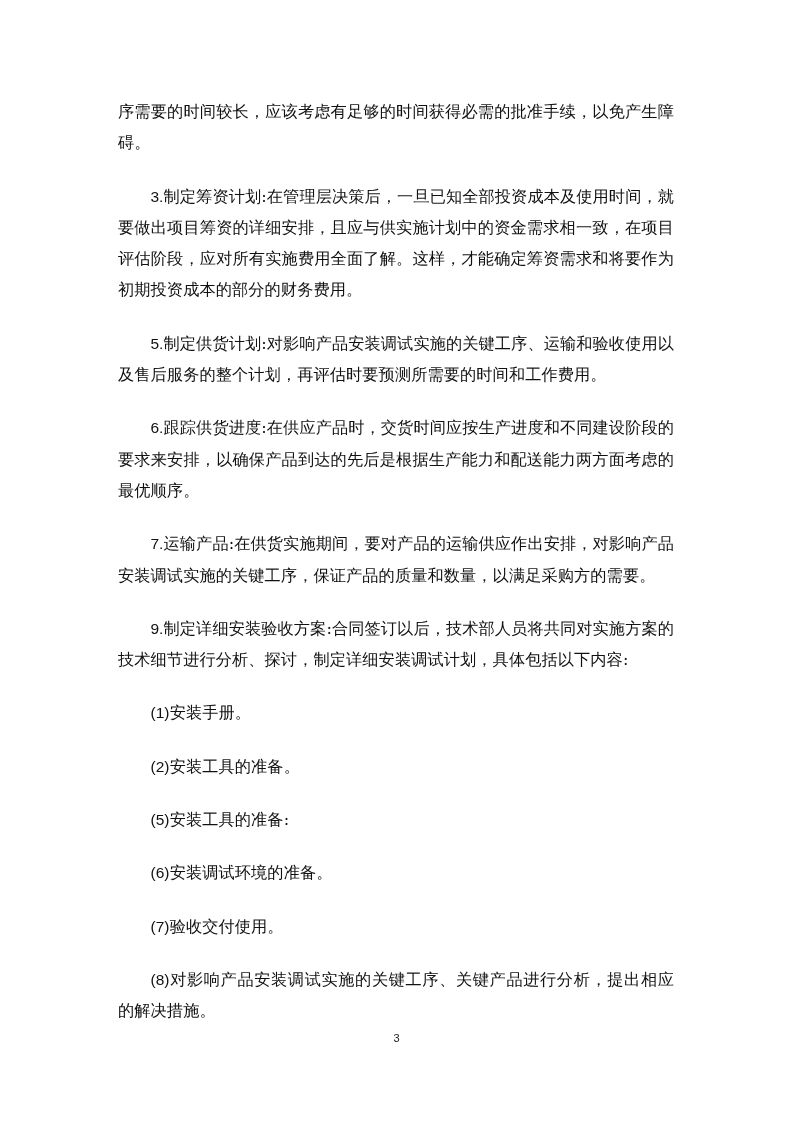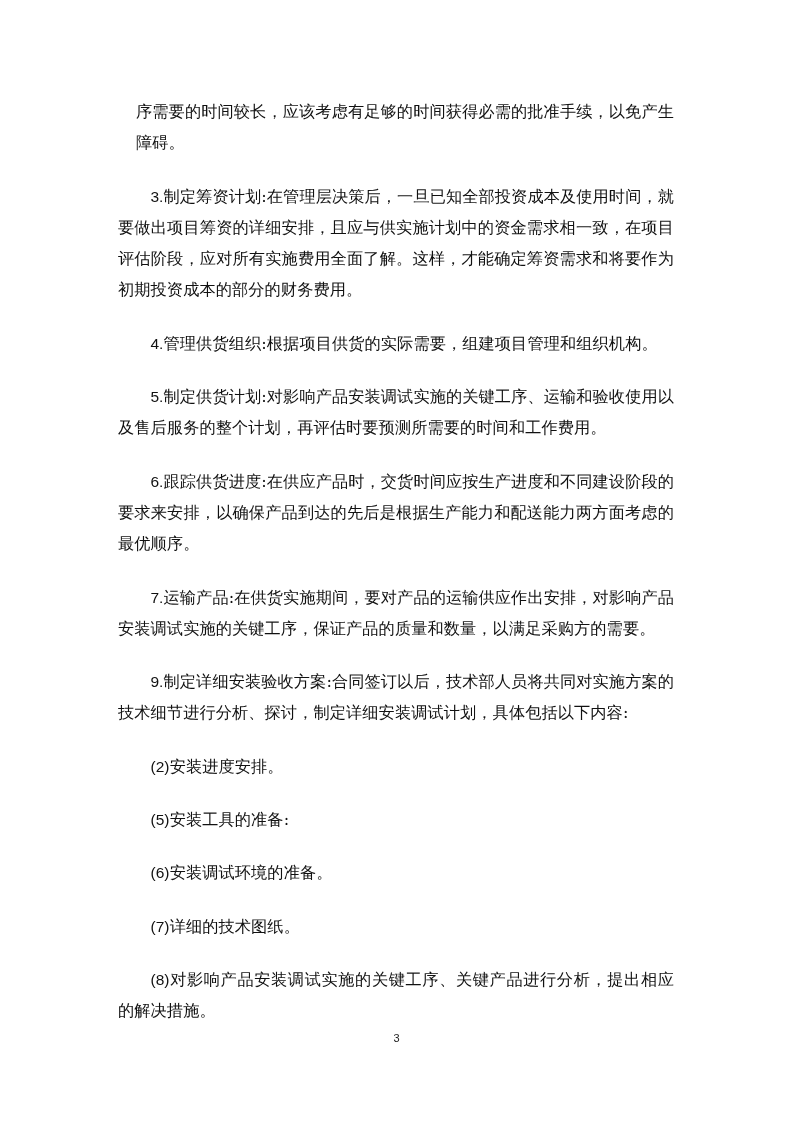--- a/index.html
+++ b/index.html
@@ -9,40 +9,40 @@
   }
   .content {
     position: absolute; left: 118px; top: 96px; width: 556px;
     font-family: "DejaVu Serif", "Liberation Serif", serif;
     font-size: 16.2px; line-height: 31.3px; color: #111;
     text-align: justify; text-justify: inter-character;
     letter-spacing: 0.1px;
   }
   .content p { margin: 0 0 8px 0; }
   .content p.indent { text-indent: 32.4px; margin-top: 22px; }
-  .content p.cont { text-indent: 0; margin-left: 18px; }
+  .content p.cont { text-indent: 0; }
   .num { font-family: "Liberation Sans", "DejaVu Sans", sans-serif; font-size: 15.5px; }
   .page-number {
     position: absolute; top: 1032px; left: 0; width: 793px; text-align: center;
     font-family: "Liberation Sans", "DejaVu Sans", sans-serif; font-size: 11px; color: #222;
   }
 </style>
 </head>
 <body>
 
 <div class="page">
   <div class="content">
     <p class="cont"><span>序需要的时间较长，应该考虑有足够的时间获得必需的批准手续，以免产生障碍。</span></p>
     <p class="indent"><span class="num">3.</span><span>制定筹资计划:在管理层决策后，一旦已知全部投资成本及使用时间，就要做出项目筹资的详细安排，且应与供实施计划中的资金需求相一致，在项目评估阶段，应对所有实施费用全面了解。这样，才能确定筹资需求和将要作为初期投资成本的部分的财务费用。</span></p>
-    <p class="indent"><span class="num">4.</span><span>管理供货组织:根据项目供货的实际需要，组建项目管理和组织机构。</span></p>
     <p class="indent"><span class="num">5.</span><span>制定供货计划:对影响产品安装调试实施的关键工序、运输和验收使用以及售后服务的整个计划，再评估时要预测所需要的时间和工作费用。</span></p>
     <p class="indent"><span class="num">6.</span><span>跟踪供货进度:在供应产品时，交货时间应按生产进度和不同建设阶段的要求来安排，以确保产品到达的先后是根据生产能力和配送能力两方面考虑的最优顺序。</span></p>
     <p class="indent"><span class="num">7.</span><span>运输产品:在供货实施期间，要对产品的运输供应作出安排，对影响产品安装调试实施的关键工序，保证产品的质量和数量，以满足采购方的需要。</span></p>
     <p class="indent"><span class="num">9.</span><span>制定详细安装验收方案:合同签订以后，技术部人员将共同对实施方案的技术细节进行分析、探讨，制定详细安装调试计划，具体包括以下内容:</span></p>
-    <p class="indent"><span class="num">(2)</span><span>安装进度安排。</span></p>
+    <p class="indent"><span class="num">(1)</span><span>安装手册。</span></p>
+    <p class="indent"><span class="num">(2)</span><span>安装工具的准备。</span></p>
     <p class="indent"><span class="num">(5)</span><span>安装工具的准备:</span></p>
     <p class="indent"><span class="num">(6)</span><span>安装调试环境的准备。</span></p>
-    <p class="indent"><span class="num">(7)</span><span>详细的技术图纸。</span></p>
+    <p class="indent"><span class="num">(7)</span><span>验收交付使用。</span></p>
     <p class="indent"><span class="num">(8)</span><span>对影响产品安装调试实施的关键工序、关键产品进行分析，提出相应的解决措施。</span></p>
 
   </div>
   <div class="page-number">3</div>
 </div>
 
 </body></html>

